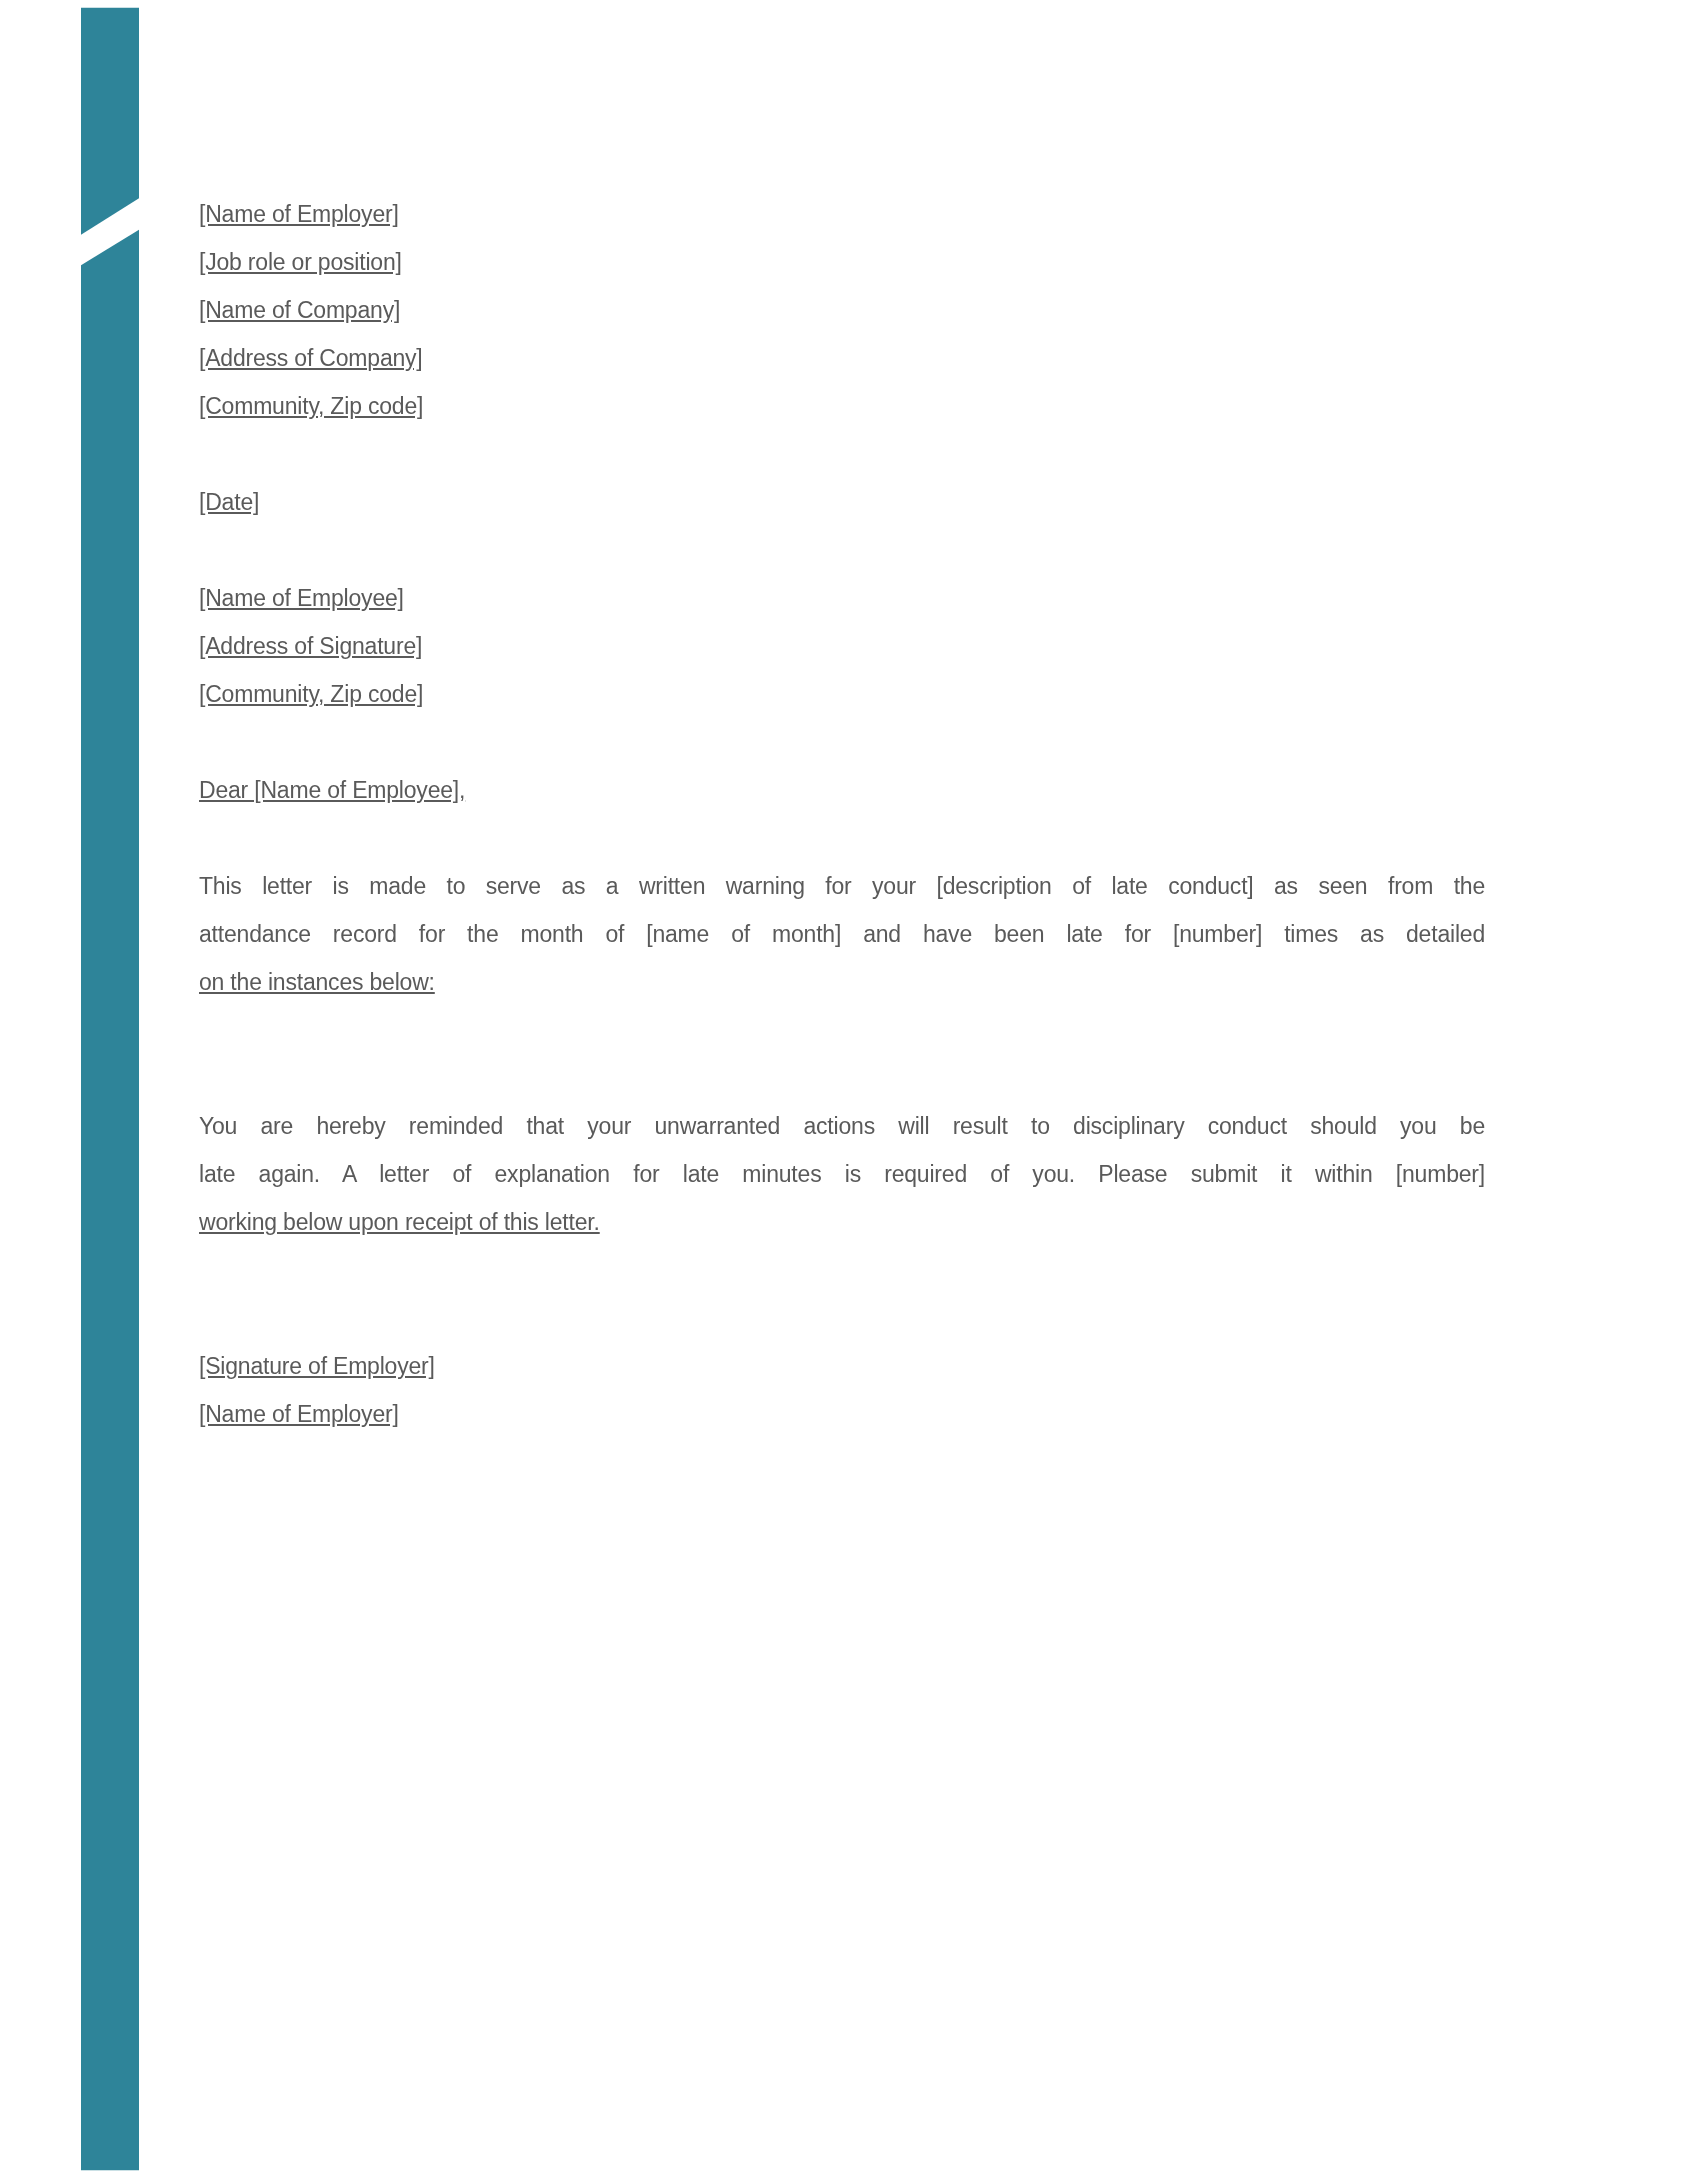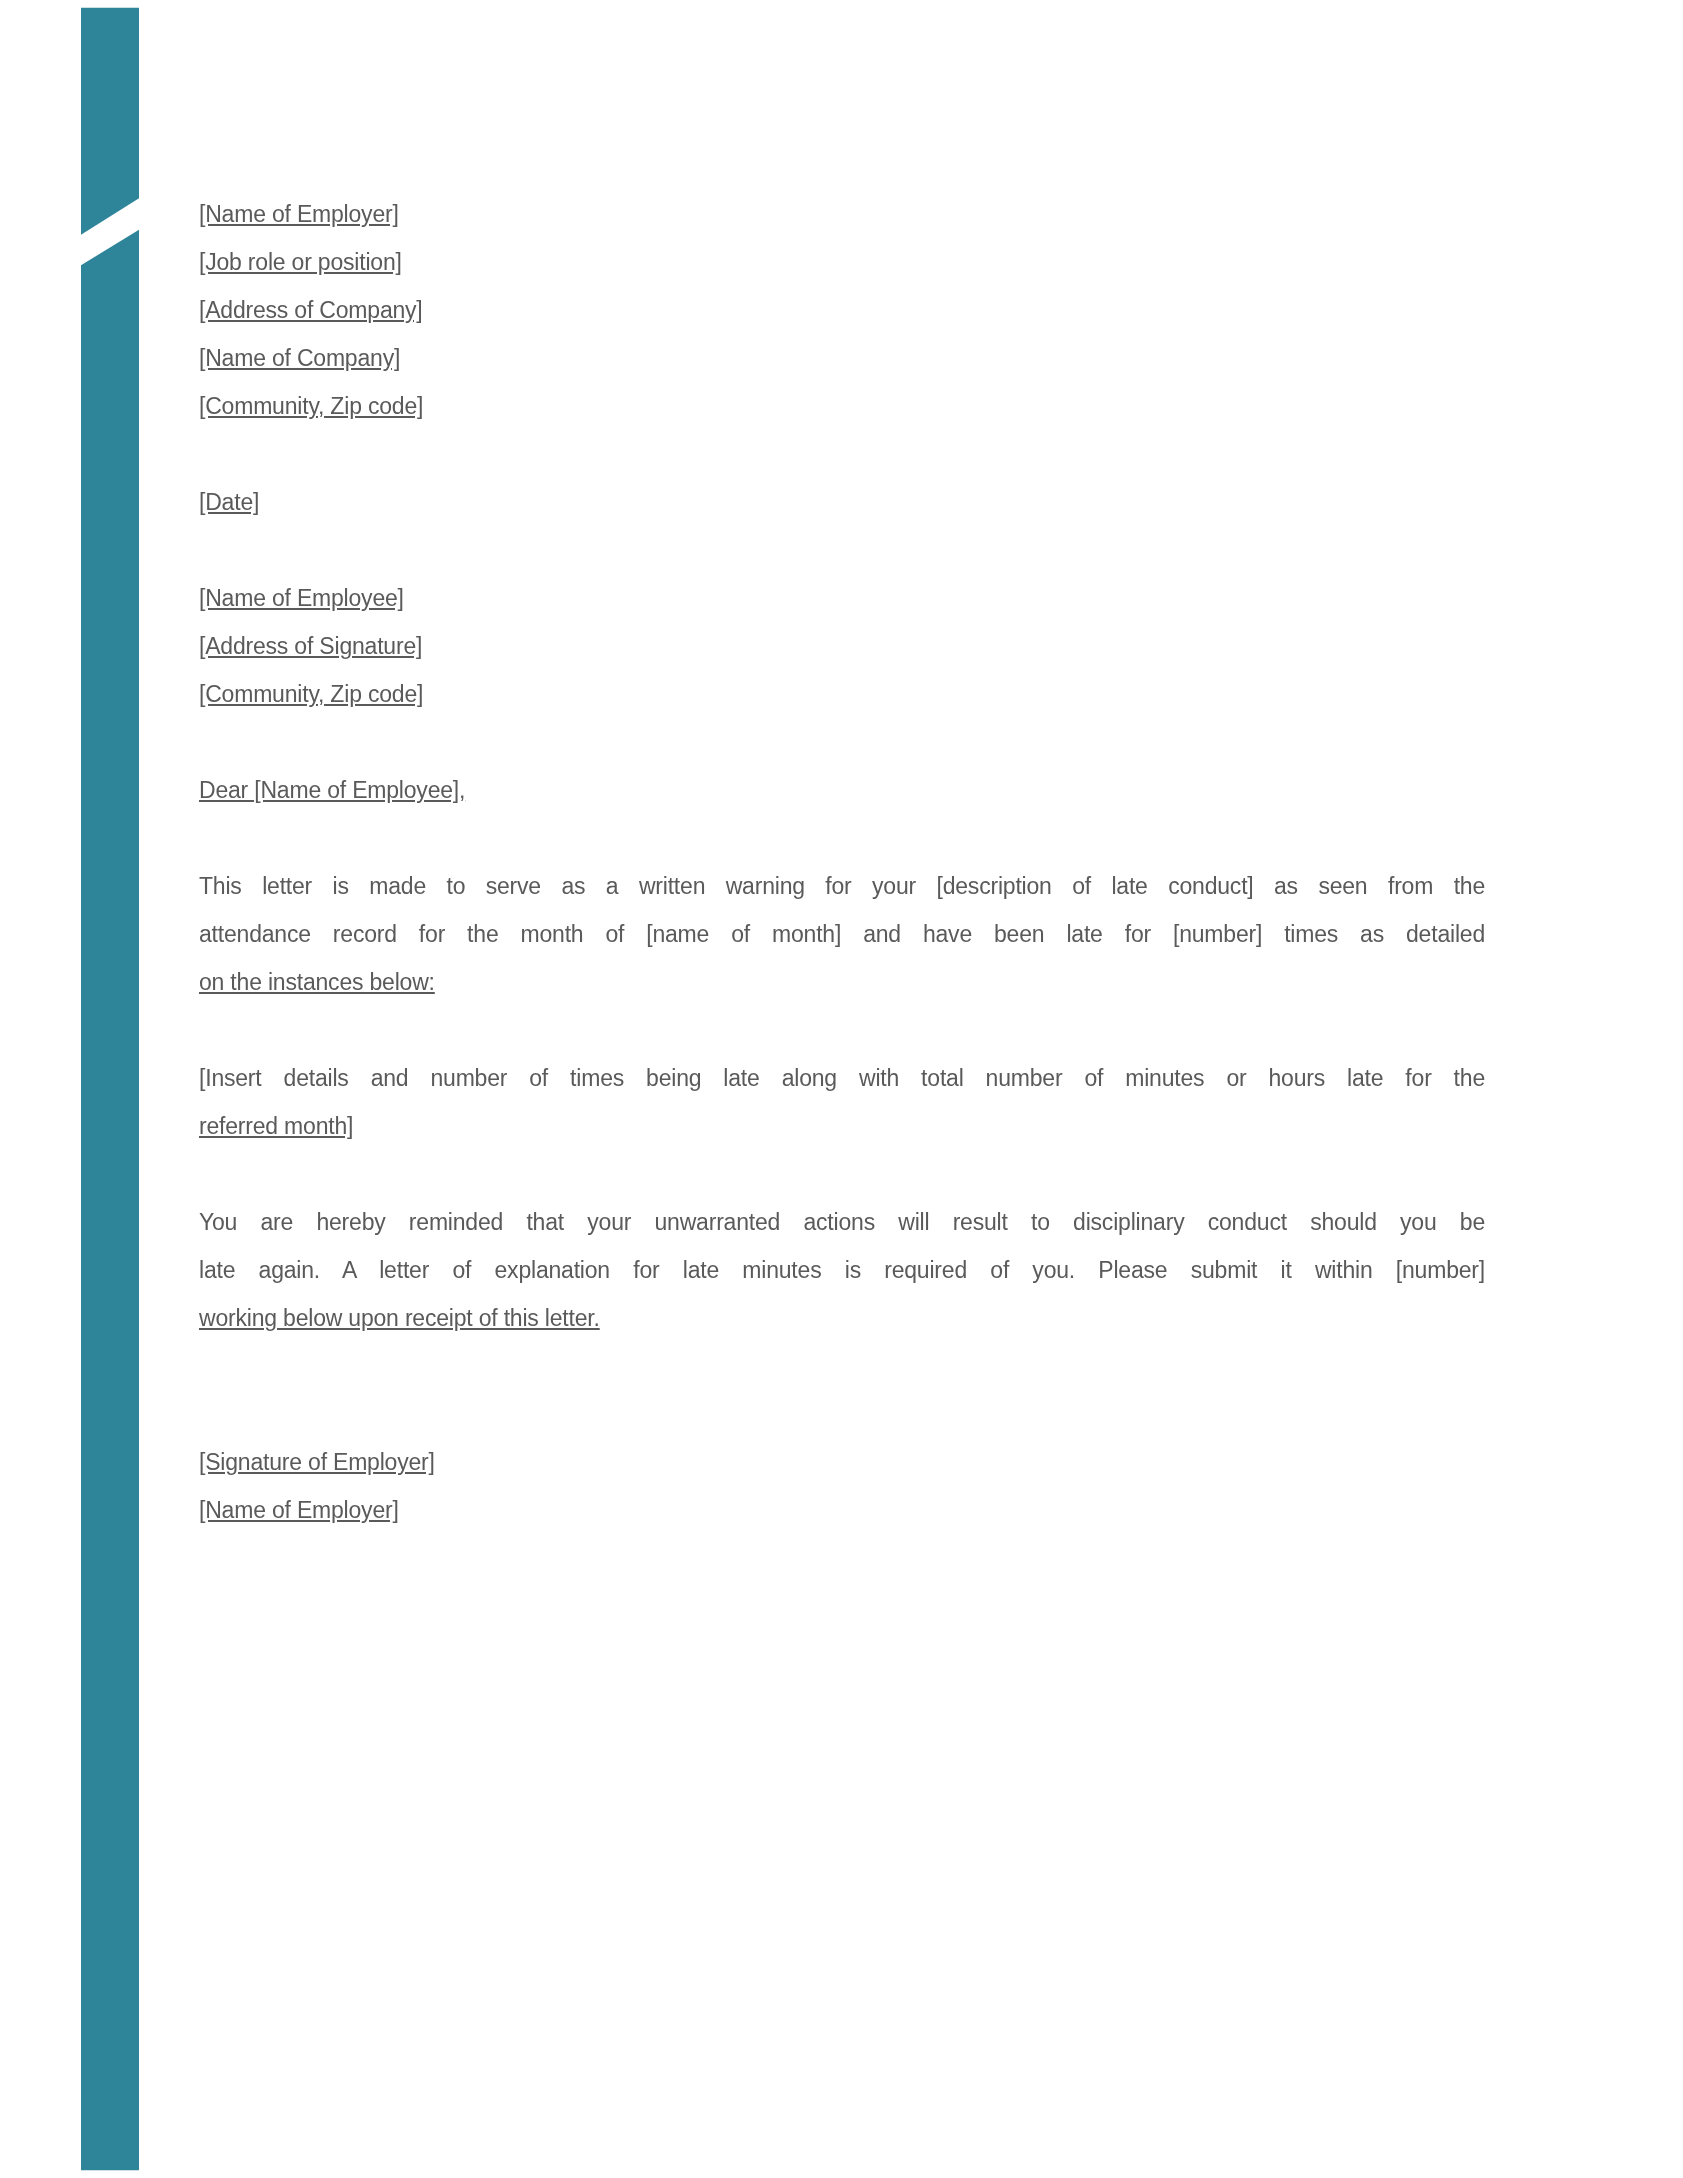--- a/index.html
+++ b/index.html
@@ -26,22 +26,22 @@
   <svg width="58" height="2178" viewBox="0 0 59 2200" xmlns="http://www.w3.org/2000/svg">
     <polygon points="0,0 59,0 59,194 0,231" fill="#2E8499"></polygon>
     <polygon points="0,262 59,226 59,2200 0,2200" fill="#2E8499"></polygon>
   </svg>
 </div>
 
 <div class="letter">
   <div>
     <div class="line">[Name of Employer]</div>
     <div class="line">[Job role or position]</div>
+    <div class="line">[Name of Company]</div>
     <div class="line">[Address of Company]</div>
-    <div class="line">[Name of Company]</div>
     <div class="line">[Community, Zip code]</div>
   </div>
   <div class="blank"></div>
   <div class="line">[Date]</div>
   <div class="blank"></div>
   <div>
     <div class="line">[Name of Employee]</div>
     <div class="line">[Address of Signature]</div>
     <div class="line">[Community, Zip code]</div>
   </div>
@@ -49,24 +49,20 @@
   <div class="line">Dear [Name of Employee],</div>
   <div class="blank"></div>
 
   <div>
     <div class="jline">This letter is made to serve as a written warning for your [description of late conduct] as seen from the</div>
     <div class="jline">attendance record for the month of [name of month] and have been late for [number] times as detailed</div>
     <div class="line">on the instances below:</div>
   </div>
   <div class="blank"></div>
 
-  <div>
-    <div class="jline">[Insert details and number of times being late along with total number of minutes or hours late for the</div>
-    <div class="line">referred month]</div>
-  </div>
   <div class="blank"></div>
 
   <div>
     <div class="jline">You are hereby reminded that your unwarranted actions will result to disciplinary conduct should you be</div>
     <div class="jline">late again. A letter of explanation for late minutes is required of you. Please submit it within [number]</div>
     <div class="line">working below upon receipt of this letter.</div>
   </div>
   <div class="blank"></div>
 
   <div class="blank"></div>

